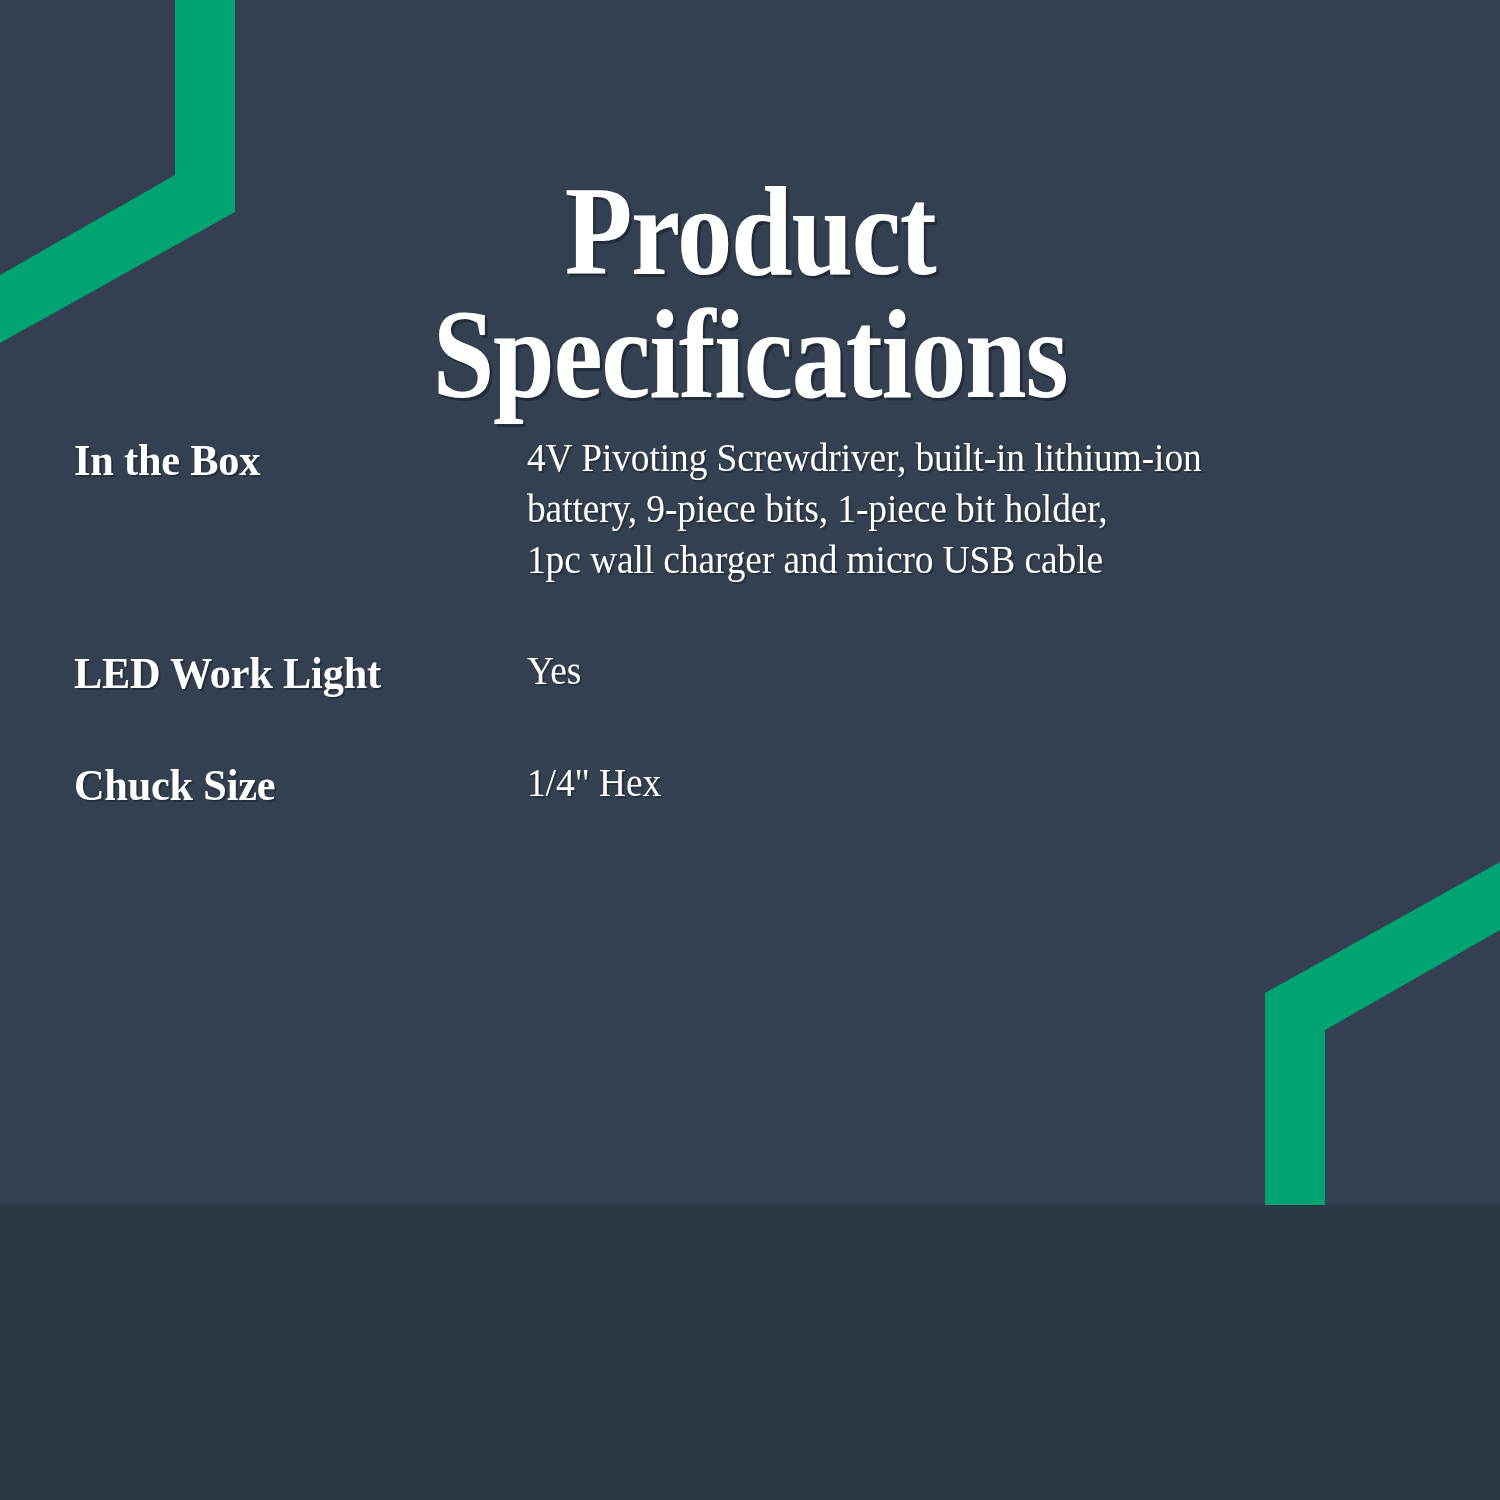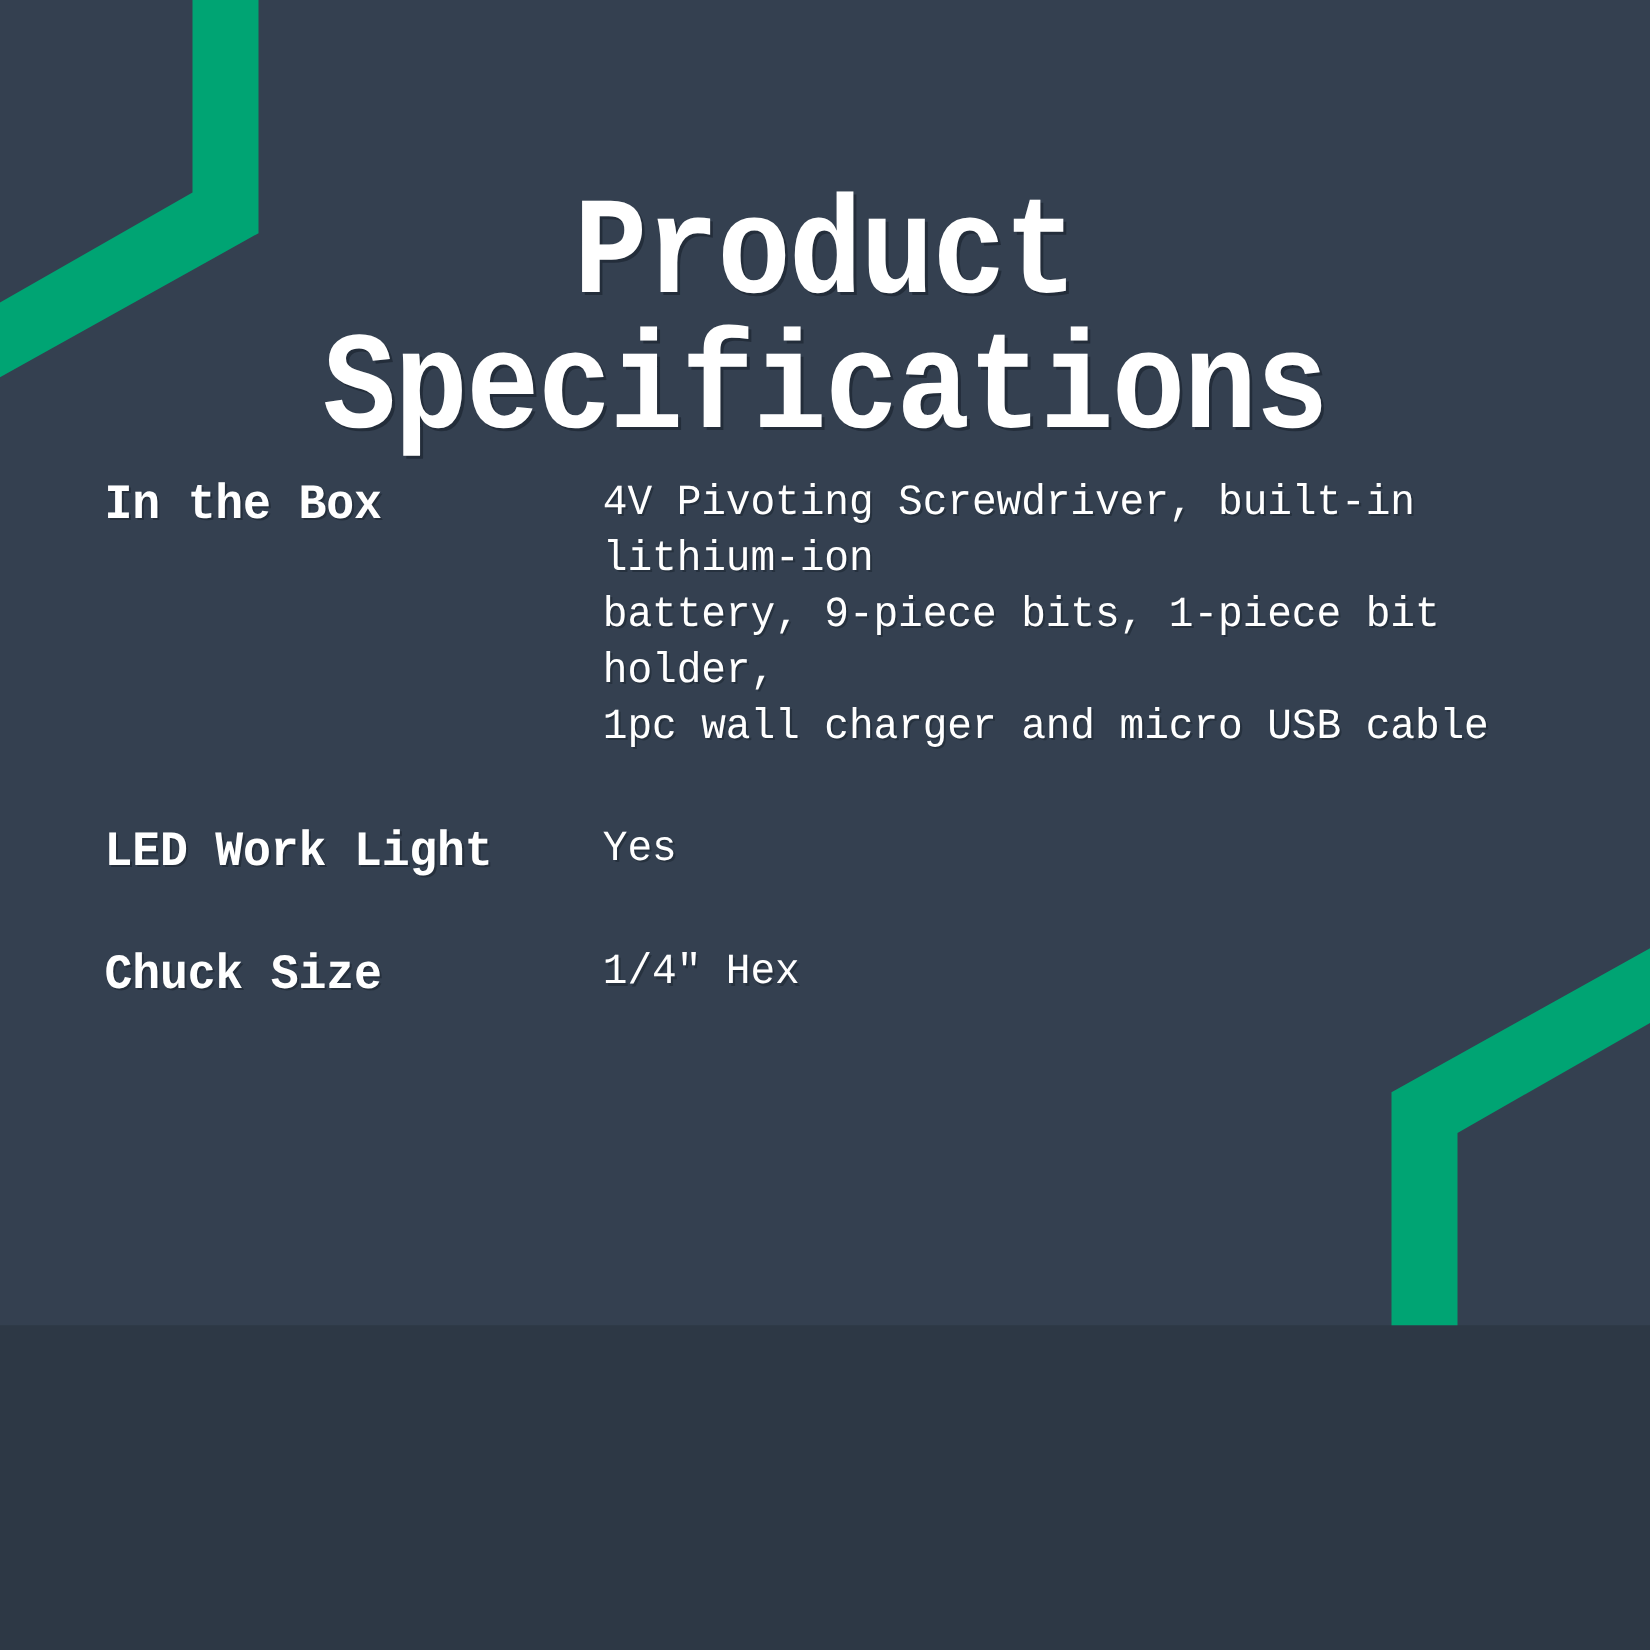--- a/index.html
+++ b/index.html
@@ -6,21 +6,21 @@
     margin: 0;
     padding: 0;
     background: #2d3845;
   }
   #page {
     position: relative;
     width: 1500px;
     height: 1205px;
     background: #344050;
     overflow: hidden;
-    font-family: Liberation Mono, monospace;
+    font-family: Liberation Serif, serif;
     -webkit-font-smoothing: antialiased;
   }
 
   
   .accent {
     position: absolute;
     pointer-events: none;
   }
   .accent svg { display: block; }
 
@@ -41,21 +41,21 @@
     letter-spacing: -1.5px;
     transform: scaleX(0.88);
     transform-origin: 50% 0;
     text-shadow: 3px 3px 0 rgba(22,30,40,0.55);
     white-space: pre-line;
   }
 
   
   .specs {
     position: absolute;
-    left: 95px;
+    left: 74px;
     top: 432px;
     width: 1340px;
   }
   .spec-row {
     display: flex;
     align-items: flex-start;
     margin-bottom: 62px;
   }
   .spec-row:last-child { margin-bottom: 0; margin-top: 10px; }
 

